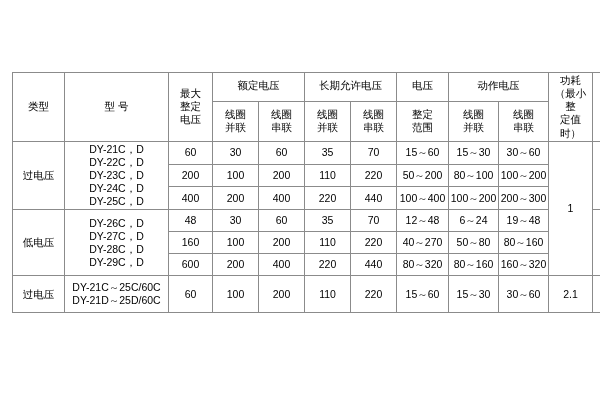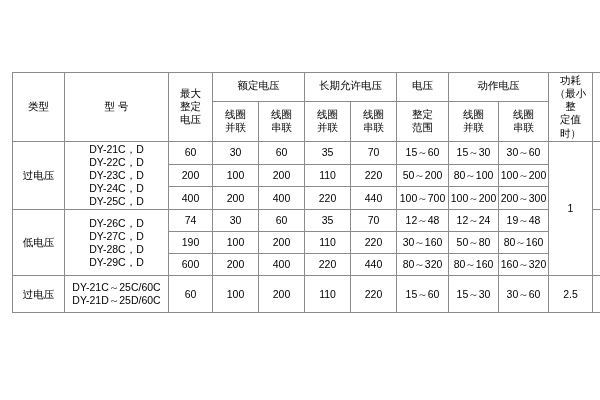--- a/index.html
+++ b/index.html
@@ -182,50 +182,50 @@
     <td class="nowrap">50～200</td>
     <td class="nowrap">80～100</td>
     <td class="nowrap">100～200</td>
   </tr>
   <tr class="row">
     <td>400</td>
     <td>200</td>
     <td>400</td>
     <td>220</td>
     <td>440</td>
-    <td class="nowrap">100～700</td>
+    <td class="nowrap">100～400</td>
     <td class="nowrap">100～200</td>
     <td class="nowrap">200～300</td>
   </tr>
 
   <tr class="row">
     <td class="typecell" rowspan="3">低电压</td>
     <td class="models" rowspan="3">
       <span>DY-26C，D</span>
       <span>DY-27C，D</span>
       <span>DY-28C，D</span>
       <span>DY-29C，D</span>
     </td>
-    <td>74</td>
+    <td>48</td>
     <td>30</td>
     <td>60</td>
     <td>35</td>
     <td>70</td>
     <td class="nowrap">12～48</td>
-    <td class="nowrap">12～24</td>
+    <td class="nowrap">6～24</td>
     <td class="nowrap">19～48</td>
     <td rowspan="3">1.25</td>
   </tr>
   <tr class="row">
-    <td>190</td>
+    <td>160</td>
     <td>100</td>
     <td>200</td>
     <td>110</td>
     <td>220</td>
-    <td class="nowrap">30～160</td>
+    <td class="nowrap">40～270</td>
     <td class="nowrap">50～80</td>
     <td class="nowrap">80～160</td>
   </tr>
   <tr class="row">
     <td>600</td>
     <td>200</td>
     <td>400</td>
     <td>220</td>
     <td>440</td>
     <td class="nowrap">80～320</td>
@@ -240,18 +240,18 @@
       <span>DY-21D～25D/60C</span>
     </td>
     <td>60</td>
     <td>100</td>
     <td>200</td>
     <td>110</td>
     <td>220</td>
     <td class="nowrap">15～60</td>
     <td class="nowrap">15～30</td>
     <td class="nowrap">30～60</td>
-    <td>2.5</td>
+    <td>2.1</td>
     <td>0.8</td>
   </tr>
 </tbody>
     </table>
 </div>
 
 </body></html>

